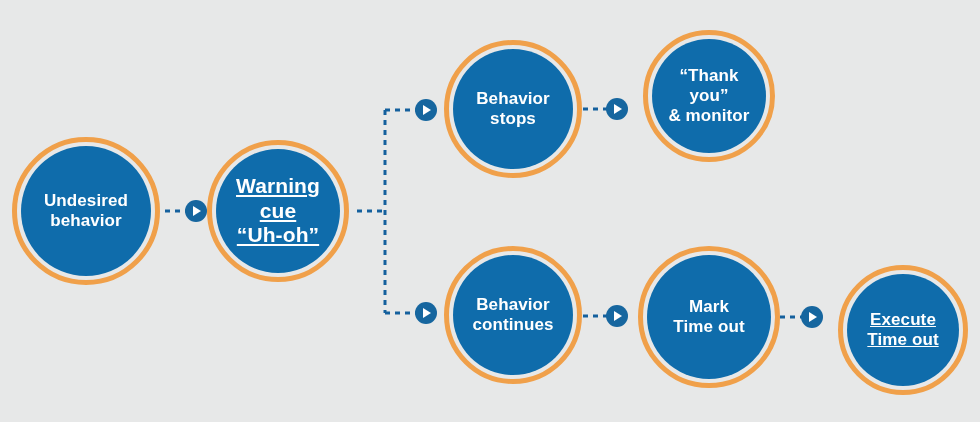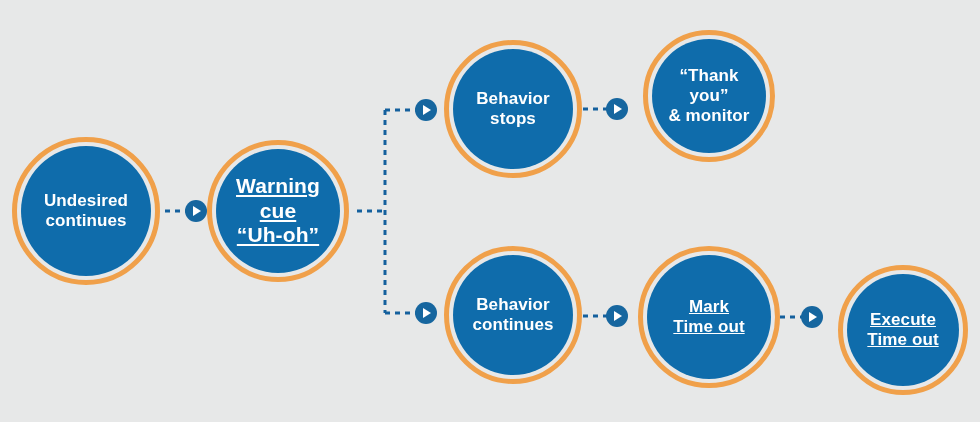--- a/index.html
+++ b/index.html
@@ -85,40 +85,40 @@
       <polyline points="385,110 416,110" fill="none" stroke="#15609d" stroke-width="3" stroke-dasharray="5,5"></polyline>
       <polyline points="385,313 416,313" fill="none" stroke="#15609d" stroke-width="3" stroke-dasharray="5,5"></polyline>
       <polyline points="583,109 607,109" fill="none" stroke="#15609d" stroke-width="3" stroke-dasharray="5,5"></polyline>
       <polyline points="583,316 607,316" fill="none" stroke="#15609d" stroke-width="3" stroke-dasharray="5,5"></polyline>
       <polyline points="780,317 802,317" fill="none" stroke="#15609d" stroke-width="3" stroke-dasharray="5,5"></polyline>
     </svg>
 
   <div id="nodes-layer">
       <div class="node" style="left: 21px; top: 146px; width: 130px; height: 130px; font-size: 17px;">
         <span class="label">Undesired
-continues</span>
+behavior</span>
       </div>
       <div class="node" style="left: 216px; top: 149px; width: 124px; height: 124px; font-size: 21px; text-decoration: underline;">
         <span class="label">Warning
 cue
 “Uh-oh”</span>
       </div>
       <div class="node" style="left: 453px; top: 49px; width: 120px; height: 120px; font-size: 17px;">
         <span class="label">Behavior
 stops</span>
       </div>
       <div class="node" style="left: 652px; top: 39px; width: 114px; height: 114px; font-size: 17px;">
         <span class="label">“Thank you”
 &amp; monitor</span>
       </div>
       <div class="node" style="left: 453px; top: 255px; width: 120px; height: 120px; font-size: 17px;">
         <span class="label">Behavior
 continues</span>
       </div>
-      <div class="node" style="left: 647px; top: 255px; width: 124px; height: 124px; font-size: 17px; text-decoration: underline;">
+      <div class="node" style="left: 647px; top: 255px; width: 124px; height: 124px; font-size: 17px;">
         <span class="label">Mark
 Time out</span>
       </div>
       <div class="node" style="left: 847px; top: 274px; width: 112px; height: 112px; font-size: 17px; text-decoration: underline;">
         <span class="label">Execute
 Time out</span>
       </div>
     </div>
   <div id="arrows-layer">
       <div class="arrow" style="left: 185px; top: 200px; width: 22px; height: 22px;">

